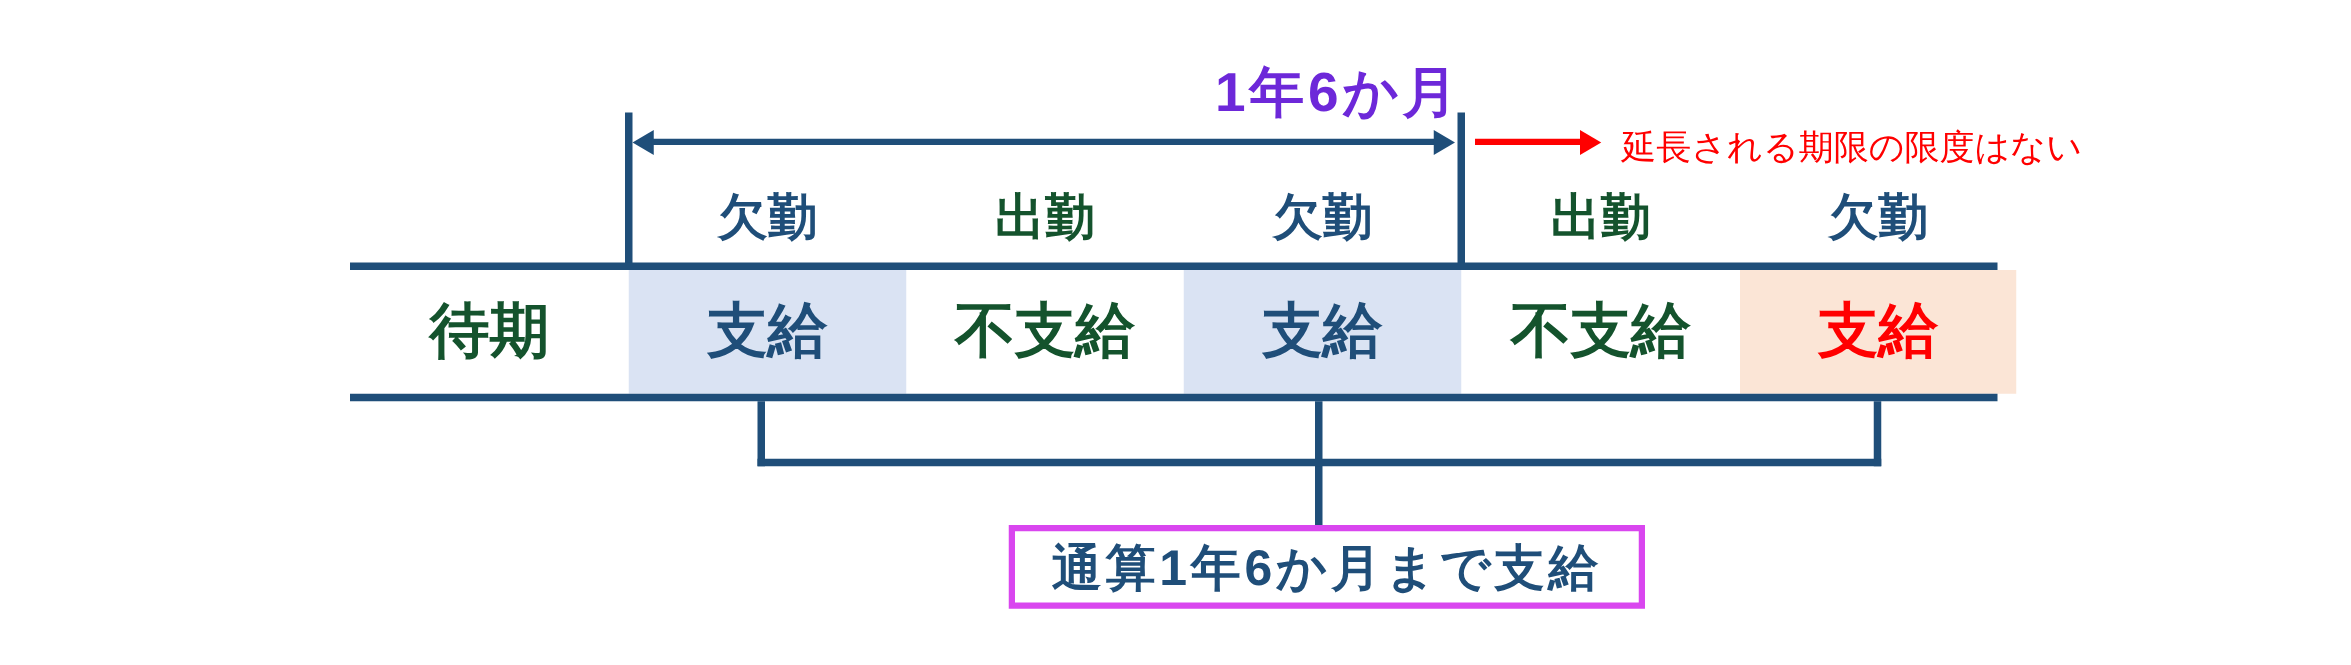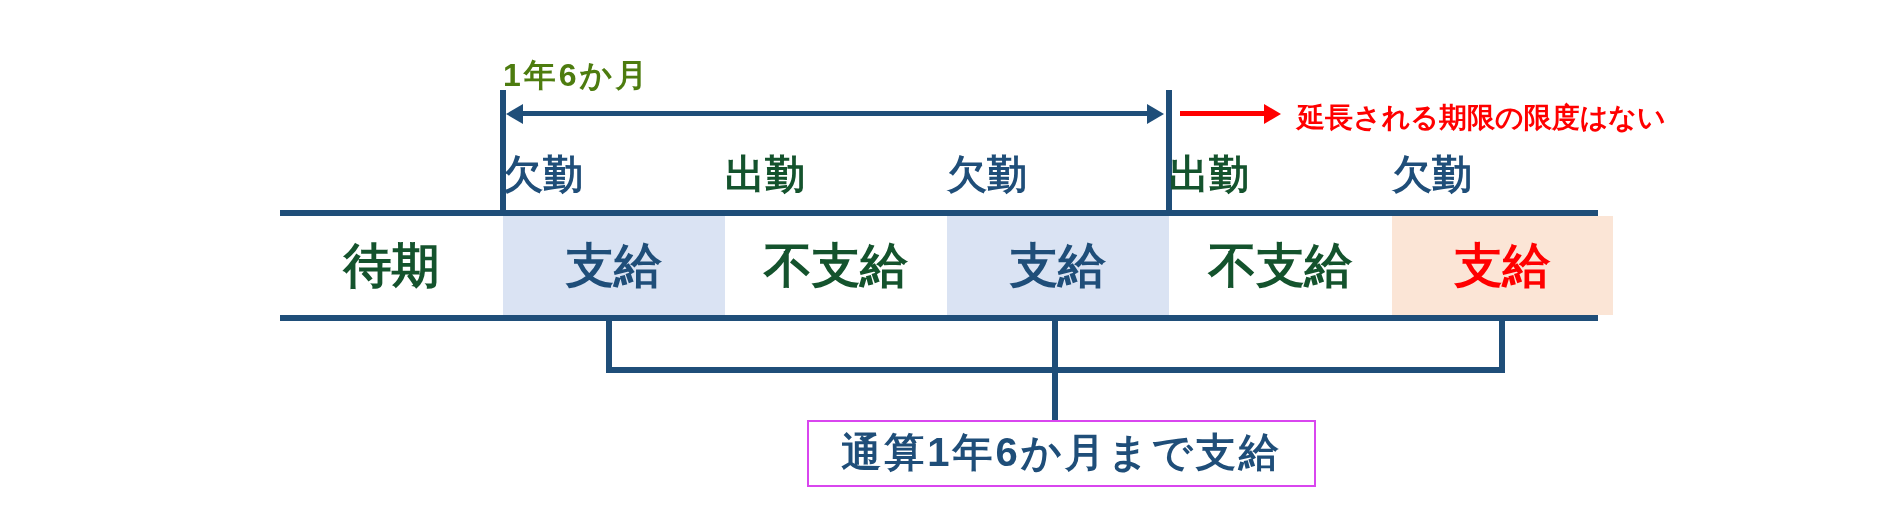--- a/index.html
+++ b/index.html
@@ -22,43 +22,43 @@
   .arrow-line{position:absolute;height:5px;background:#1f4e79;}
   .arrow-line.red-line{background:#ff0000;}
   .head{position:absolute;width:0;height:0;border-top:10px solid transparent;border-bottom:10px solid transparent;}
   .head.left{border-right:17px solid #1f4e79;}
   .head.right{border-left:17px solid #1f4e79;}
   .head.red-head{border-left:17px solid #ff0000;}
 
   
   .duration-label{
     position:absolute;left:503px;top:48px;width:666px;height:54px;
-    text-align:left;font-size:32px;font-weight:bold;color:#4d7c0f;
+    text-align:right;font-size:44px;font-weight:bold;color:#6d28d9;
     letter-spacing:3px;line-height:54px;
   }
   .ext-note{
     position:absolute;left:1297px;top:101px;
-    font-size:28px;font-weight:bold;color:#ff0000;line-height:34px;white-space:nowrap;
+    font-size:28px;font-weight:normal;color:#ff0000;line-height:34px;white-space:nowrap;
   }
   .toplabel{
     position:absolute;top:150px;height:48px;line-height:48px;
-    text-align:left;font-size:40px;font-weight:bold;white-space:nowrap;
+    text-align:center;font-size:40px;font-weight:bold;white-space:nowrap;
   }
   .fill{position:absolute;top:216px;height:99px;}
   .fill.paid{background:#dae3f3;}
   .fill.paid-ext{background:#fbe5d6;}
   .seglabel{
     position:absolute;top:216px;height:99px;line-height:99px;
     text-align:center;font-size:48px;font-weight:bold;white-space:nowrap;
   }
 
   
   .summary-box{
     position:absolute;left:807px;top:420px;width:509px;height:67px;
-    background:#ffffff;border:2px solid #d946ef;box-sizing:border-box;
+    background:#ffffff;border:5px solid #d946ef;box-sizing:border-box;
     text-align:center;line-height:61px;font-size:40px;font-weight:bold;
     color:#1f4e79;letter-spacing:3px;white-space:nowrap;
   }
 </style>
 </head>
 <body>
 
 <div id="stage">
 
   <div class="duration-label">1年6か月</div>

